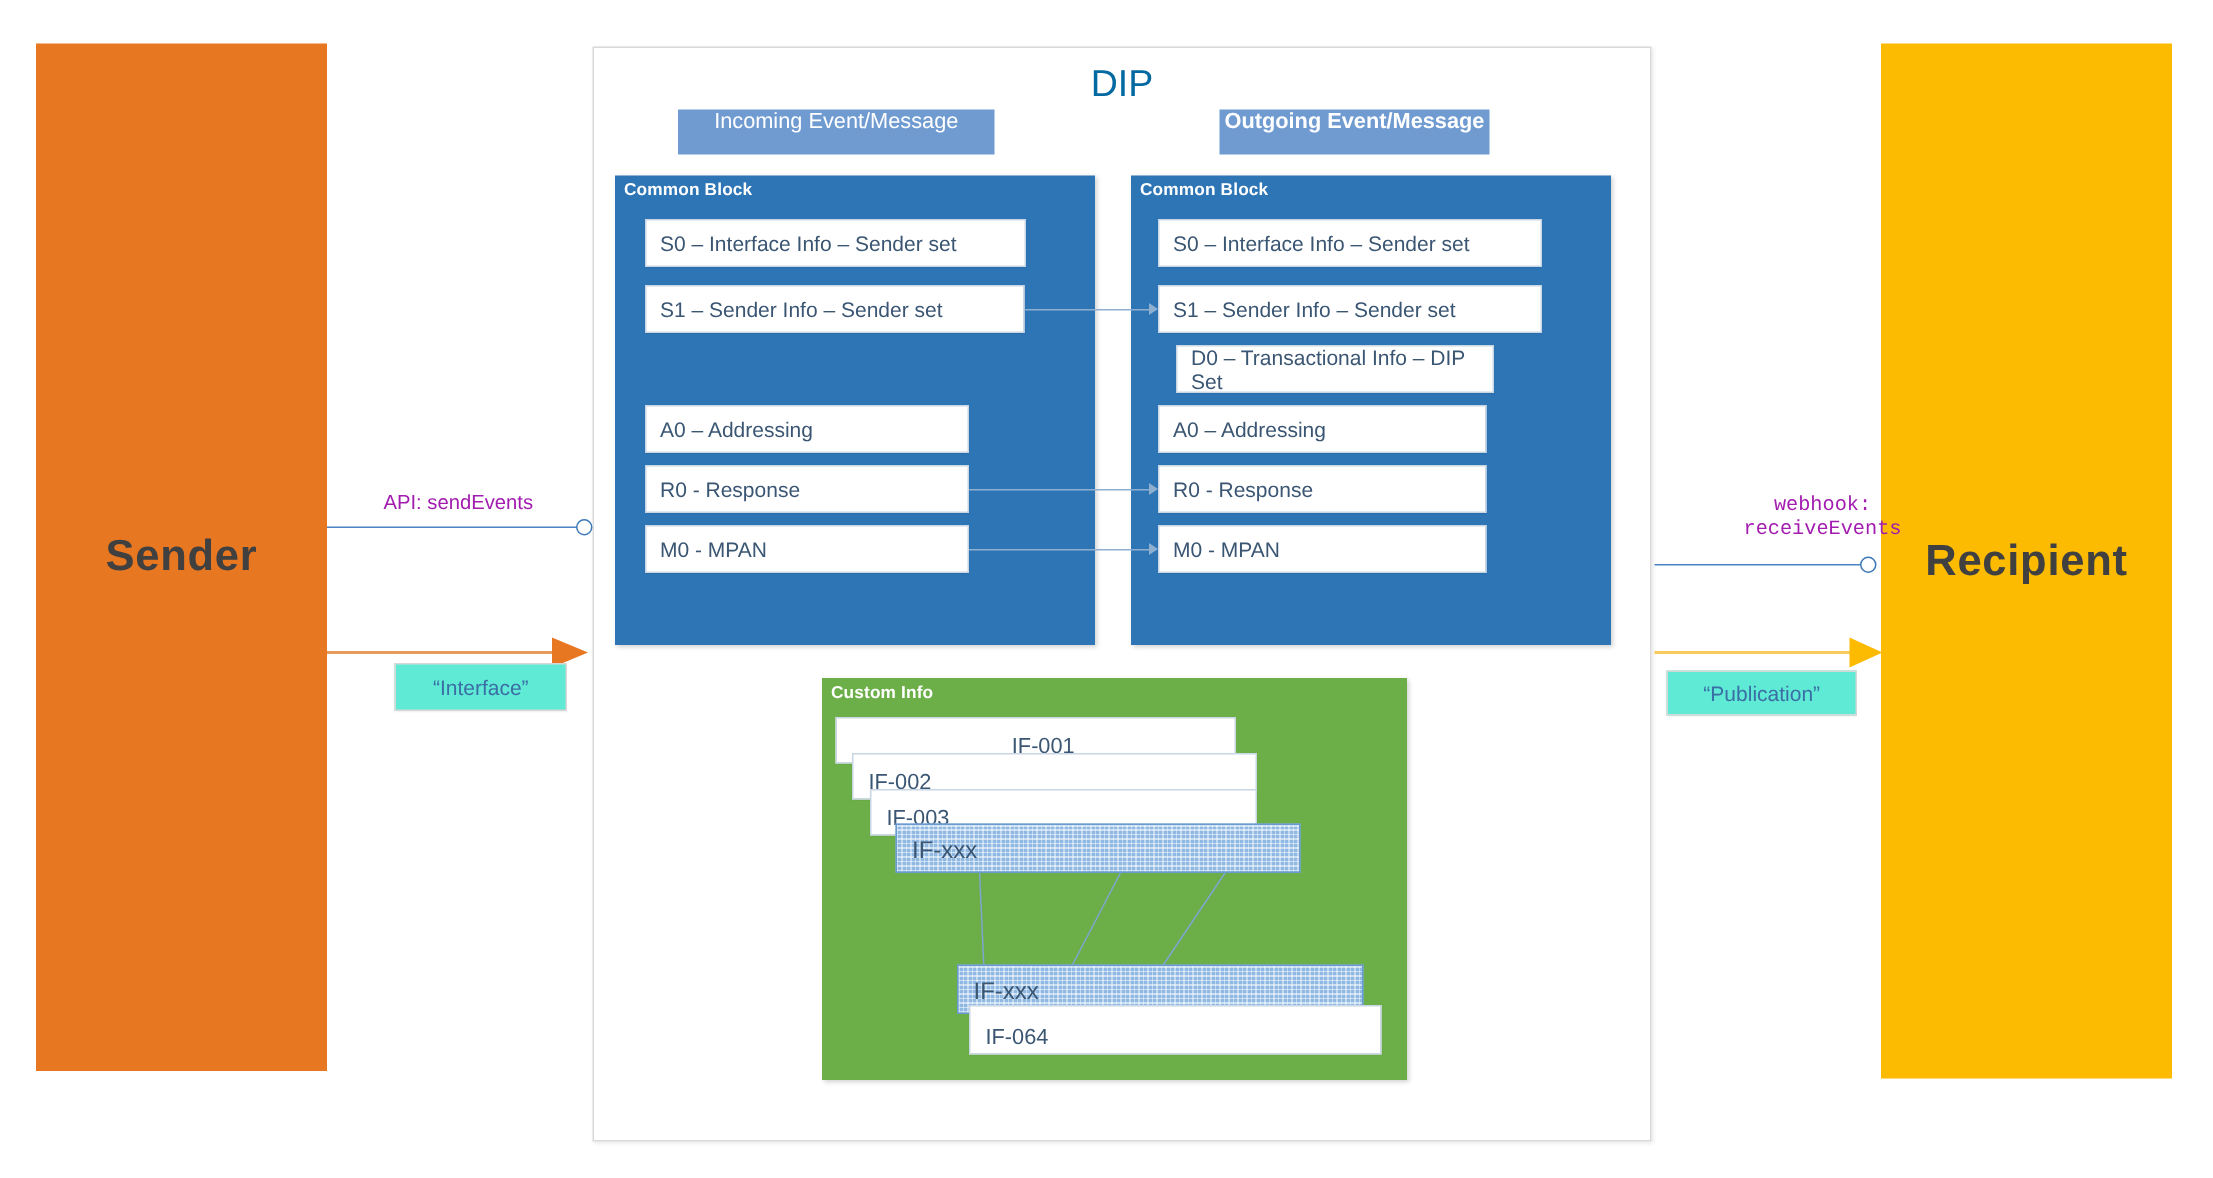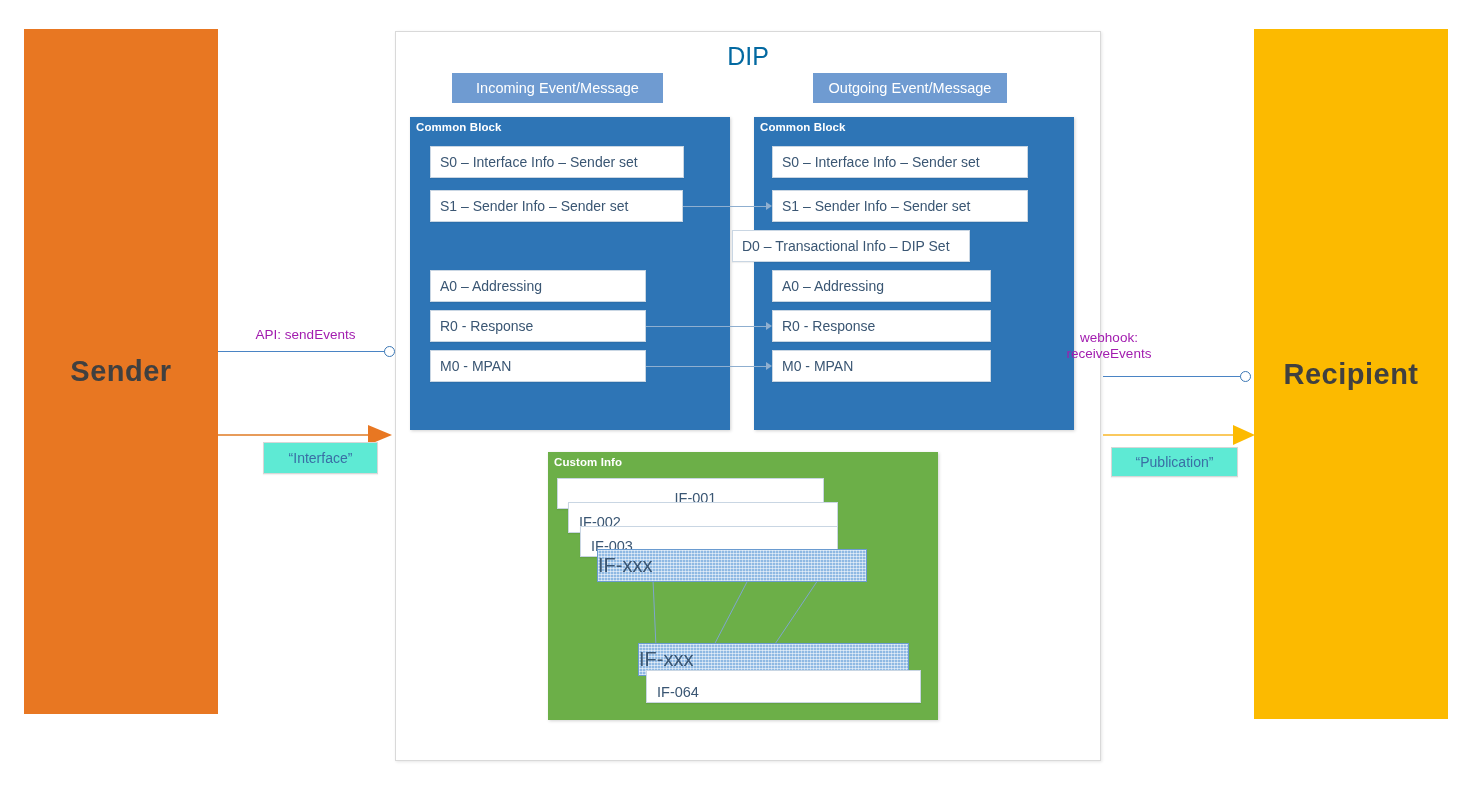--- a/index.html
+++ b/index.html
@@ -25,24 +25,24 @@
     box-shadow:1px 1px 3px rgba(0,0,0,.10);
   }
   #dip-title{
     left:708px;top:42px;width:80px;text-align:center;
     font-size:25px;color:#0369a1;
   }
 
   
   .event-pill{
     background:#6F9BD1;color:#ffffff;font-size:14.5px;
-    display:flex;align-items:center;justify-content:center;height:30px;
+    display:flex;justify-content:center;height:30px;
   }
   #incoming-pill{left:452px;top:73px;width:211px;}
-  #outgoing-pill{left:813px;top:73px;width:194px;}
+  #outgoing-pill{left:813px;top:73px;width:180px;font-weight:bold;}
 
   
   .common-block{
     background:#2E75B6;
     box-shadow:1px 1px 3px rgba(0,0,0,.18);
   }
   #common-block-incoming{left:410px;top:117px;width:320px;height:313px;}
   #common-block-outgoing{left:754px;top:117px;width:320px;height:313px;}
   .block-caption{
     position:absolute;left:6px;top:4px;
@@ -60,21 +60,21 @@
   
   #in-s0{left:430px;top:146px;width:254px;height:32px;}
   #in-s1{left:430px;top:190px;width:253px;height:32px;}
   #in-a0{left:430px;top:270px;width:216px;height:32px;}
   #in-r0{left:430px;top:310px;width:216px;height:32px;}
   #in-m0{left:430px;top:350px;width:216px;height:32px;}
 
   
   #out-s0{left:772px;top:146px;width:256px;height:32px;}
   #out-s1{left:772px;top:190px;width:256px;height:32px;}
-  #out-d0{left:732px;top:230px;width:238px;height:32px;}
+  #out-d0{left:784px;top:230px;width:212px;height:32px;}
   #out-a0{left:772px;top:270px;width:219px;height:32px;}
   #out-r0{left:772px;top:310px;width:219px;height:32px;}
   #out-m0{left:772px;top:350px;width:219px;height:32px;}
 
   
   .conn-line{background:#8FAFD0;height:1px;}
   #conn-s1{left:683px;top:206px;width:85px;}
   #conn-r0{left:646px;top:326px;width:122px;}
   #conn-m0{left:646px;top:366px;width:122px;}
   .conn-arrow{
@@ -93,22 +93,22 @@
   .if-box{
     background:#ffffff;border:1px solid #C9D6E3;
     display:flex;align-items:flex-end;
     padding-left:10px;padding-bottom:2px;
     font-size:14.5px;color:#3A5673;
     box-shadow:0 1px 1px rgba(0,0,0,.07);
   }
   .if-hatched{
     border:1px solid #6A9BD0;
     display:flex;align-items:flex-end;
-    padding-bottom:4px;
-    font-size:20px;color:#3A5673;
+    padding-left:10px;padding-bottom:4px;
+    font-size:16px;color:#3A5673;
     background-color:#8FB9E3;
     background-image:
       repeating-linear-gradient(0deg,rgba(255,255,255,.55) 0 1px,transparent 1px 3px),
       repeating-linear-gradient(90deg,rgba(255,255,255,.45) 0 1px,transparent 1px 3px);
   }
   #if-001{left:557px;top:478px;width:267px;height:31px;justify-content:center;}
   #if-002{left:568px;top:502px;width:270px;height:31px;}
   #if-003{left:580px;top:526px;width:258px;height:31px;}
   #if-xxx-top{left:597px;top:549px;width:270px;height:33px;}
   #if-xxx-bottom{left:638px;top:643px;width:271px;height:33px;}
@@ -127,21 +127,21 @@
     width:11px;height:11px;border-radius:50%;
     border:1.6px solid #3C78B5;background:#ffffff;
   }
   #circle-api{left:384px;top:346px;}
   #circle-webhook{left:1240px;top:371px;}
 
   .flow-label{
     font-size:13.5px;color:#a21caf;text-align:center;line-height:16px;
   }
   #label-api{left:228px;top:327px;width:155px;}
-  #label-webhook{left:1044px;top:330px;width:130px;}
+  #label-webhook{left:1150px;top:330px;width:130px;font-family:Liberation Mono, monospace;}
 
   
   .arrow-line-orange{background:#E79B5A;height:1.6px;}
   .arrow-line-yellow{background:#FAC95E;height:1.6px;}
   #line-interface{left:218px;top:434px;width:152px;}
   #line-publication{left:1103px;top:434px;width:133px;}
   .tri{width:0;height:0;border-top:10px solid transparent;border-bottom:10px solid transparent;}
   #tri-interface{left:368px;top:425px;border-left:24px solid #E87722;}
   #tri-publication{left:1233px;top:425px;border-left:22px solid #FCBA00;}
 

